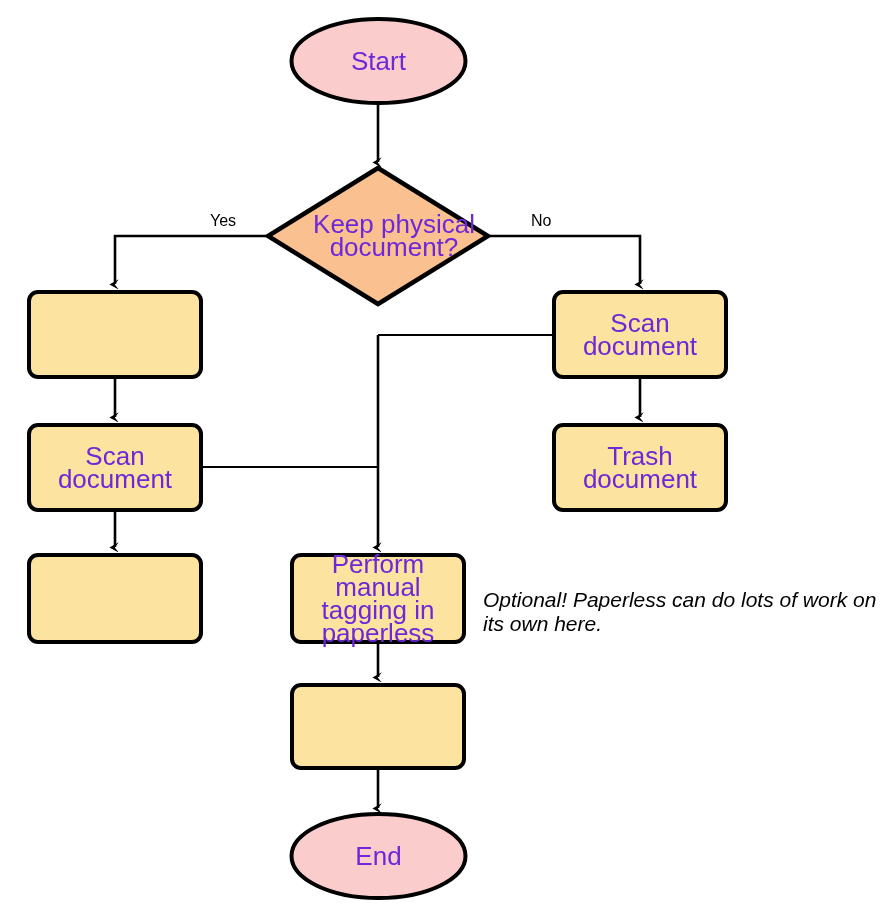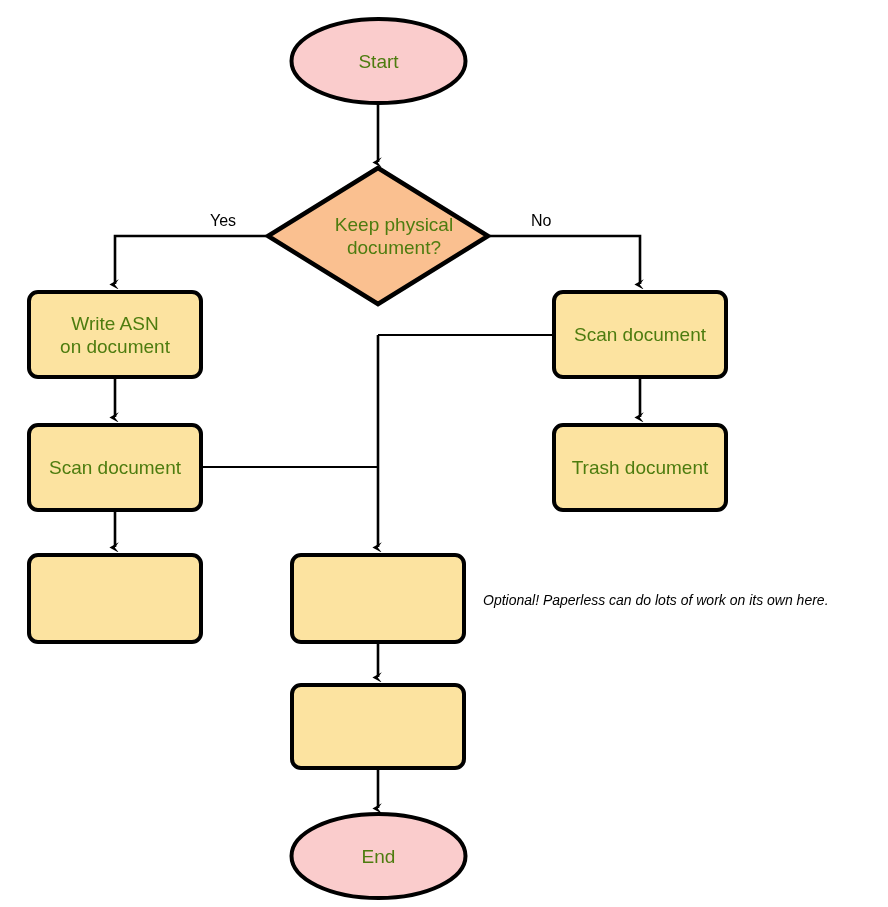--- a/index.html
+++ b/index.html
@@ -25,41 +25,41 @@
     top: 0;
     width: 888px;
     height: 907px;
   }
   .node-label {
     position: absolute;
     display: flex;
     align-items: center;
     justify-content: center;
     text-align: center;
-    color: #4d7c0f;
+    color: #6d28d9;
     font-family: "Liberation Sans", sans-serif;
-    font-size: 19px;
+    font-size: 26px;
     line-height: 23px;
     white-space: pre-line;
     pointer-events: none;
   }
   .edge-label {
     position: absolute;
     color: #000000;
     font-family: "Liberation Sans", sans-serif;
     font-size: 16px;
     line-height: 20px;
     white-space: nowrap;
   }
   .note-text {
     position: absolute;
     color: #000000;
     font-family: "Liberation Sans", sans-serif;
     font-style: italic;
-    font-size: 14px;
+    font-size: 21px;
     line-height: 24px;
   }
 </style>
 </head>
 <body>
 
 <div id="canvas">
 
   <svg id="flow-svg" viewBox="0 0 888 907" xmlns="http://www.w3.org/2000/svg">
     <defs>
@@ -112,30 +112,31 @@
     <rect x="292" y="685" width="172" height="83" rx="9" ry="9" fill="#fce3a0" stroke="#000000" stroke-width="4"></rect>
 
     <ellipse cx="378.5" cy="856" rx="87" ry="42" fill="#facccc" stroke="#000000" stroke-width="4"></ellipse>
   </svg>
 
   <div class="node-label" style="left:291px; top:19px; width:175px; height:84px;">Start</div>
 
   <div class="node-label" style="left:294px; top:195px; width:200px; height:82px;">Keep physical
 document?</div>
 
-  <div class="node-label" style="left:29px; top:292px; width:172px; height:85px;">Write ASN
-on document</div>
 
   <div class="node-label" style="left:29px; top:425px; width:172px; height:85px;">Scan document</div>
 
 
   <div class="node-label" style="left:554px; top:292px; width:172px; height:85px;">Scan document</div>
 
   <div class="node-label" style="left:554px; top:425px; width:172px; height:85px;">Trash document</div>
 
+  <div class="node-label" style="left:292px; top:555px; width:172px; height:87px;">Perform manual
+tagging in
+paperless</div>
 
 
   <div class="node-label" style="left:291px; top:814px; width:175px; height:84px;text-align:center;">End</div>
 
   <div class="edge-label" style="left:210px; top:211px;">Yes</div>
 
   <div class="edge-label" style="left:531px; top:211px;">No</div>
 
   <div class="note-text" style="left:483px; top:588px; width:400px;">Optional! Paperless can do lots of work on its own here.</div>
 

